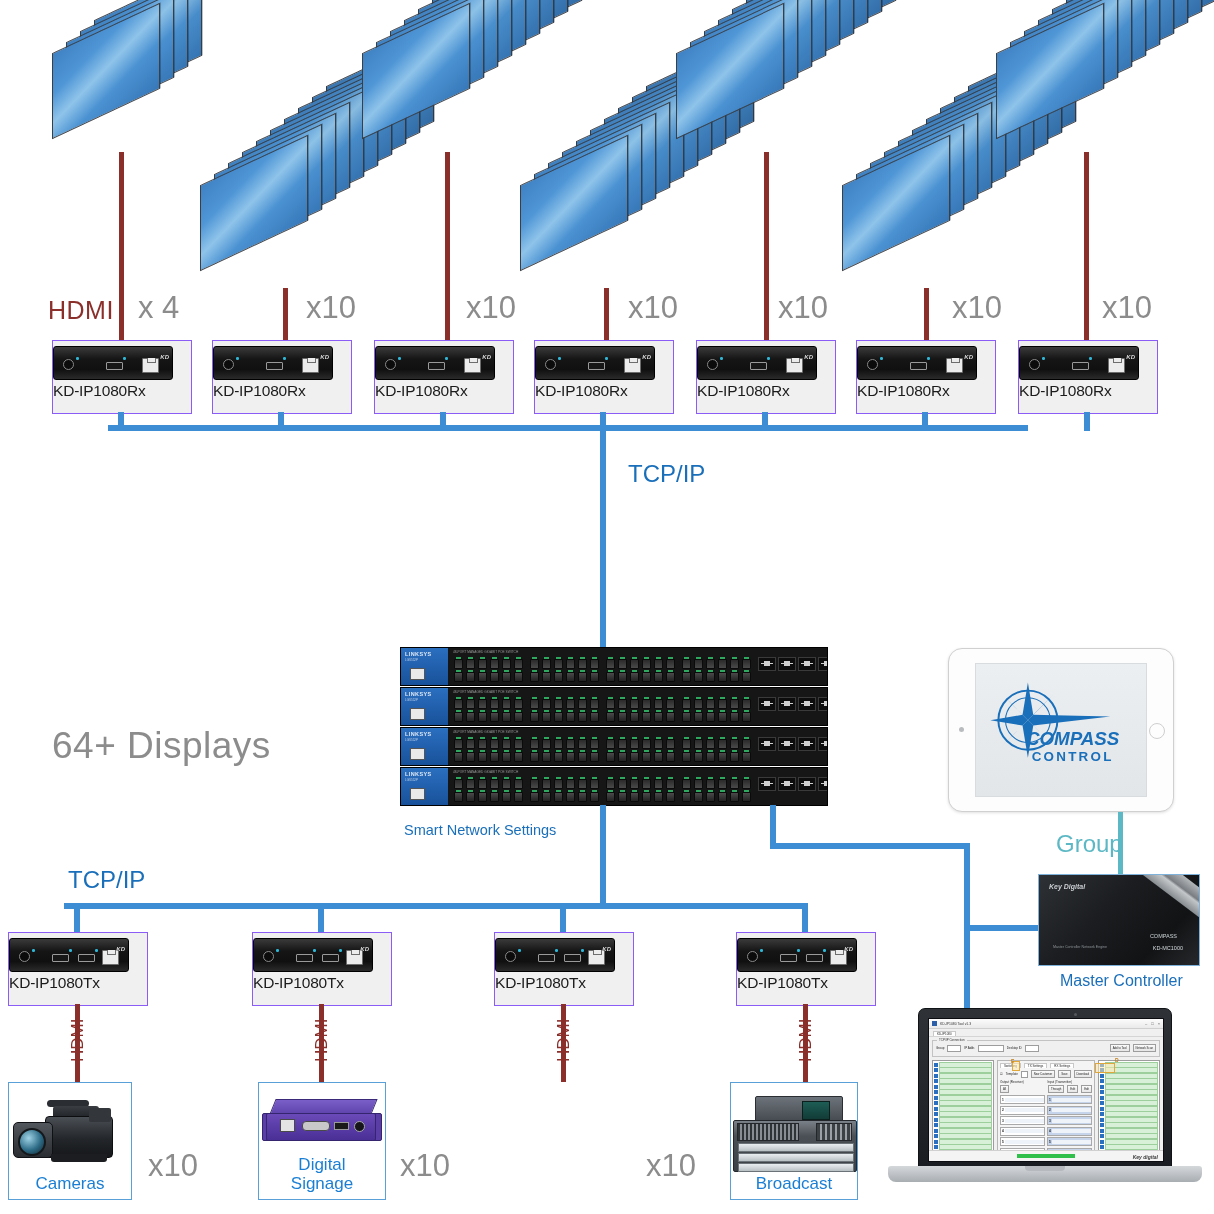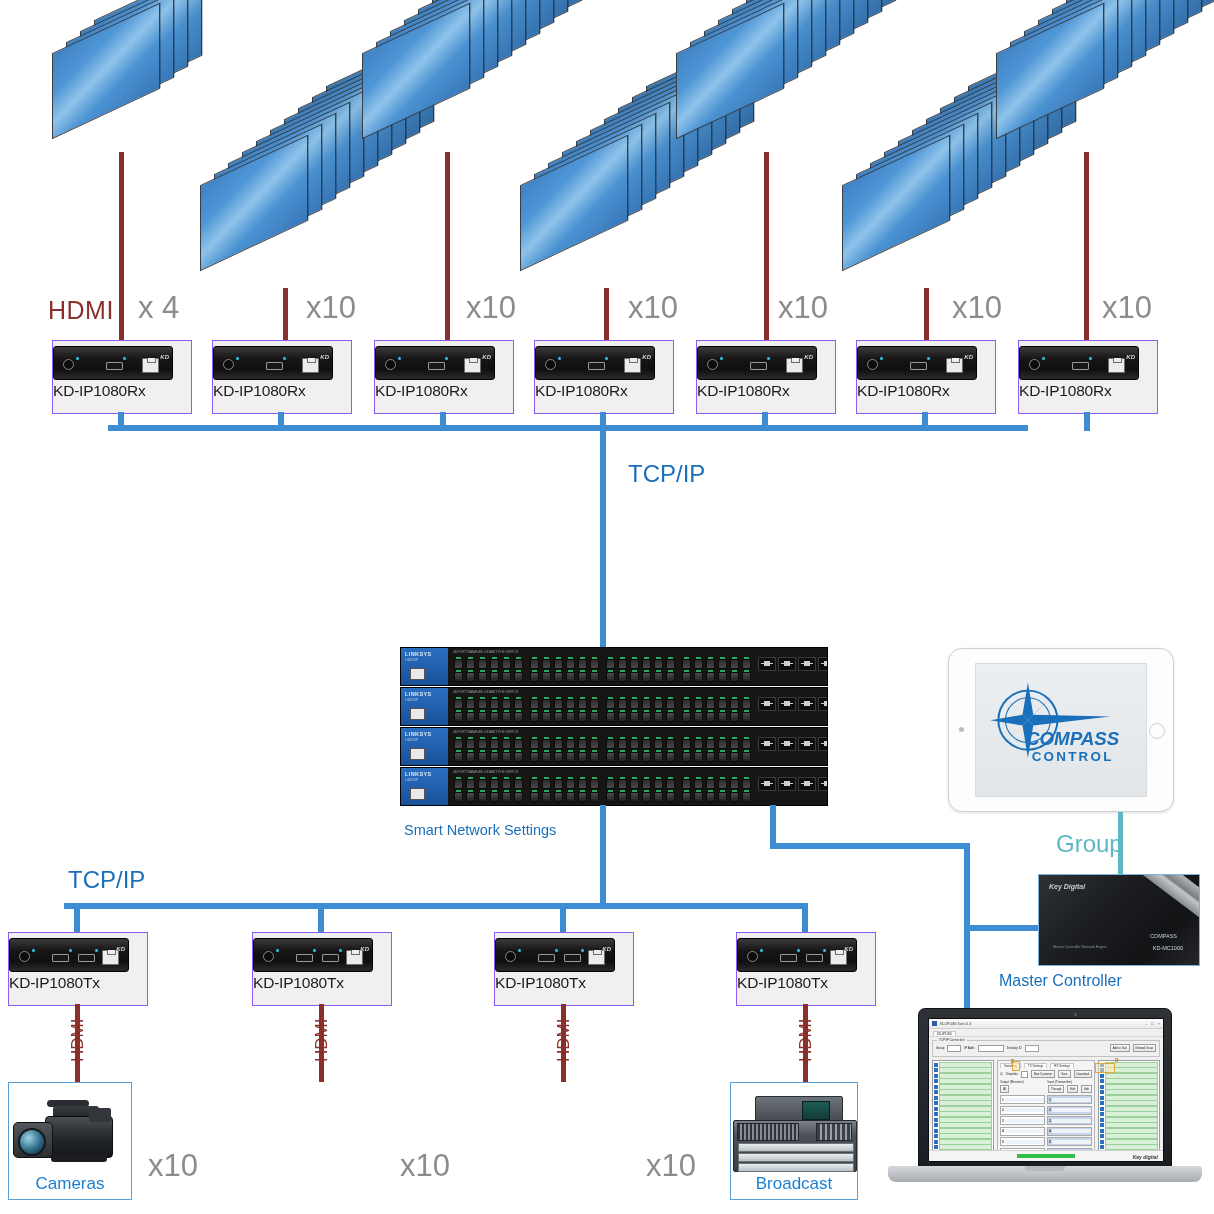--- a/index.html
+++ b/index.html
@@ -220,20 +220,21 @@
   <div class="lbl-mult" style="left:466px;top:290px;">x10</div>
   <div class="lbl-mult" style="left:628px;top:290px;">x10</div>
   <div class="lbl-mult" style="left:778px;top:290px;">x10</div>
   <div class="lbl-mult" style="left:952px;top:290px;">x10</div>
   <div class="lbl-mult" style="left:1102px;top:290px;">x10</div>
 
   <div class="wire-blue" style="left:108px;top:425px;width:920px;height:6px;"></div>
   <div class="wire-blue" style="left:600px;top:425px;width:6px;height:228px;"></div>
   <div class="lbl-tcp" style="left:628px;top:460px;">TCP/IP</div>
 
+  <div class="lbl-big" style="left:52px;top:725px;">64+ Displays</div>
 
   <div class="switches" style="left:400px;top:647px;width:428px;">
     <div class="sw">
       <div class="sw-left">
         <div class="sw-brand">LINKSYS</div>
         <div class="sw-brand2">LGS552P</div>
         <div class="sw-mini"></div>
       </div>
       <div class="sw-body">
         <div class="sw-model">48-PORT MANAGED GIGABIT POE SWITCH</div>
@@ -1212,21 +1213,21 @@
   <div class="wire-teal" style="left:1118px;top:812px;width:5px;height:110px;"></div>
   <div class="lbl-wifi" style="left:1056px;top:830px;">Group</div>
 
   <div class="mctrl" style="left:1038px;top:874px;width:160px;height:90px;">
     <div class="mc-stripe"></div>
     <div class="mc-kd">Key Digital</div>
     <div class="mc-cc">COMPASS</div>
     <div class="mc-model">KD-MC1000</div>
     <div class="mc-tiny">Master Controller Network Engine</div>
   </div>
-  <div class="lbl-ctrl" style="left:999px;top:972px;">Master Controller</div>
+  <div class="lbl-ctrl" style="left:1060px;top:972px;">Master Controller</div>
 
   <div class="swlap" style="left:888px;top:1008px;width:320px;height:180px;">
     <div class="swlap-lid">
       <div class="swlap-cam"></div>
       <div class="swlap-scr">
         <div class="swin">
           <div class="sw-title">
             <div class="sw-ticon"></div>
             <div class="sw-tlabel">KD-IP1080 Tool v1.3</div>
             <div class="sw-tbtns">
@@ -1531,20 +1532,36 @@
         <div class="cam-top"></div>
         <div class="cam-body"></div>
       <div class="cam-vf"></div>
         <div class="cam-lens"></div>
         <div class="cam-btm"></div>
     </div>
     <div class="srclabel">Cameras</div>
   </div>
   <div class="lbl-mult" style="left:148px;top:1148px;">x10</div>
 
+  <div class="srcbox" style="left:258px;top:1082px;width:126px;height:116px;">
+    <div class="ds">
+      <div class="ds-top"></div>
+        <div class="ds-ear-l"></div>
+        <div class="ds-ear-r"></div>
+      <div class="ds-face"></div>
+        <div class="ds-rj"></div>
+        <div class="ds-vga"></div>
+      <div class="ds-hd"></div>
+        <div class="ds-pw"></div>
+    </div>
+    <div class="srclabel">
+      <span>Digital</span><br>
+      <span>Signage</span>
+    </div>
+  </div>
   <div class="lbl-mult" style="left:400px;top:1148px;">x10</div>
 
   <div class="lbl-mult" style="left:646px;top:1148px;">x10</div>
 
   <div class="srcbox" style="left:730px;top:1082px;width:126px;height:116px;">
     <div class="bc">
       <div class="bc-top">
           <div class="bc-scr"></div>
         </div>
       <div class="bc-main">

